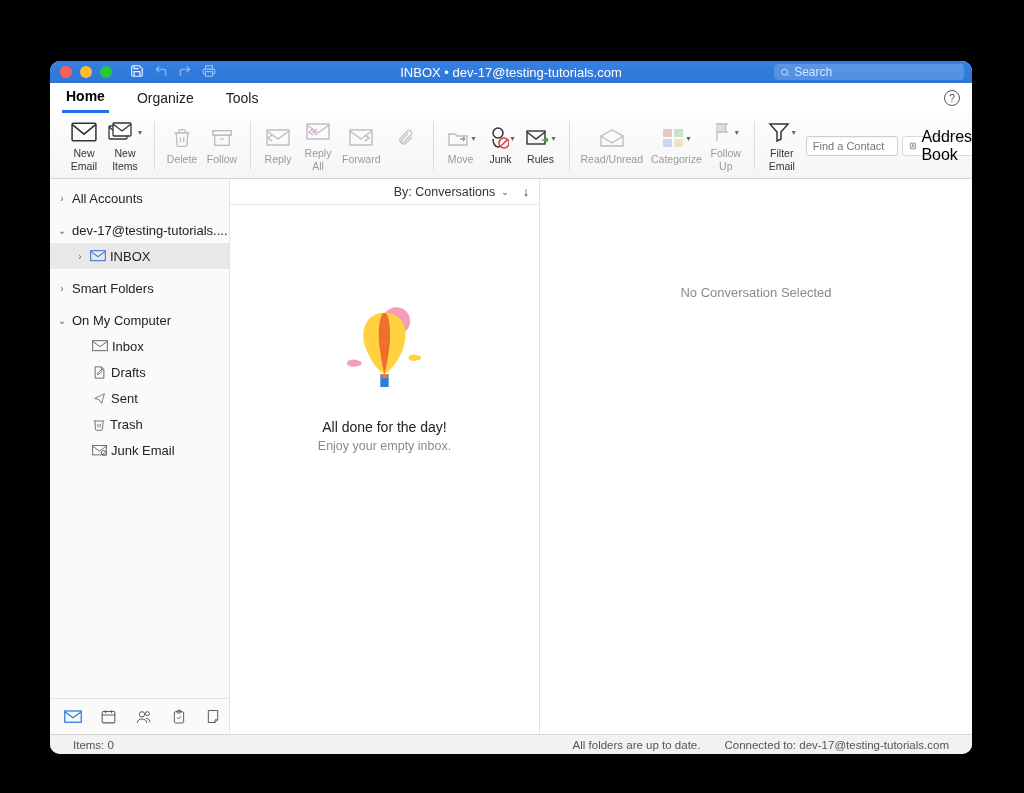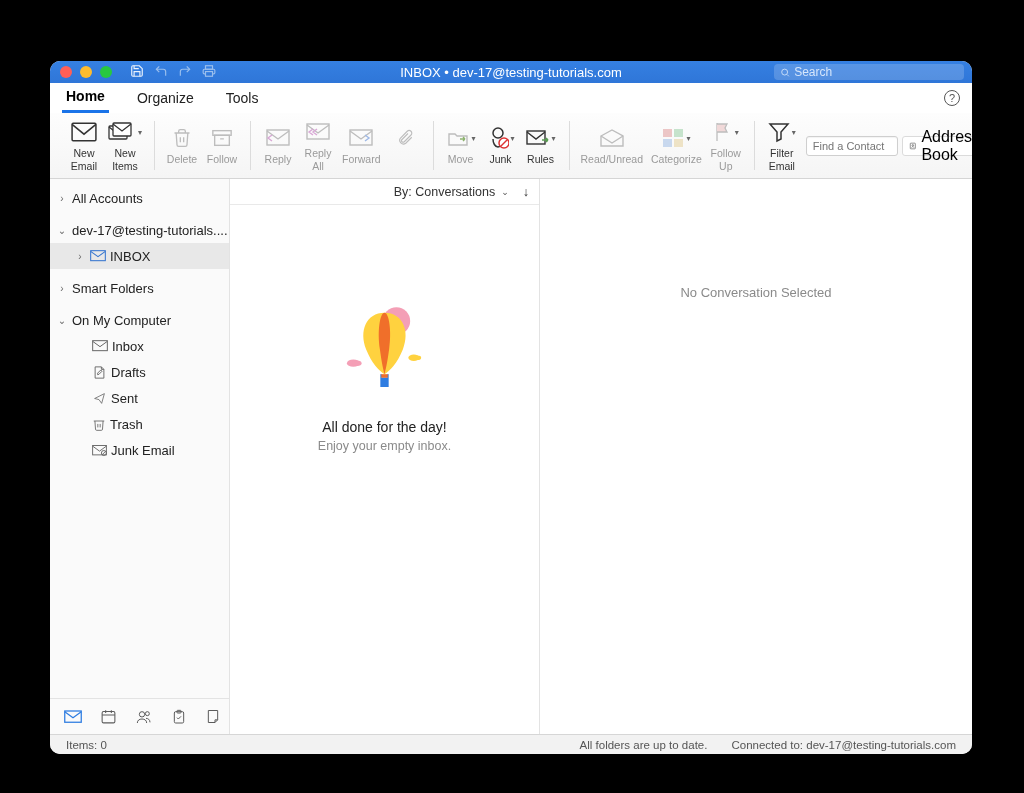--- a/index.html
+++ b/index.html
@@ -52,21 +52,21 @@
   .bottomicons .mailic{color:#2f7de1;}
   
   .listpane{ width:310px; border-right:1px solid #e3e3e3; display:flex; flex-direction:column;}
   .listhead{height:26px;border-bottom:1px solid #e9e9e9;display:flex;align-items:center;justify-content:flex-end;padding-right:10px;font-size:12.5px;color:#333;gap:6px;}
   .listempty{flex:1;display:flex;flex-direction:column;align-items:center;padding-top:94px;}
   .emptytitle{font-size:14px;color:#222;margin-top:10px;}
   .emptysub{font-size:12.5px;color:#8a8a8a;margin-top:4px;}
   
   .reading{flex:1;display:flex;align-items:flex-start;justify-content:center;padding-top:106px;font-size:13px;color:#8a8a8a;}
   
-  .statusbar{height:20px;background:#f2f2f2;border-top:1px solid #d6d6d6;display:flex;align-items:center;font-size:11.5px;color:#555;padding:0 16px;}
+  .statusbar{height:20px;background:#f2f2f2;border-top:1px solid #d6d6d6;display:flex;align-items:center;font-size:11.5px;color:#555;padding:0 23px;}
   .statusbar .right{margin-left:auto;display:flex;gap:24px;}
   .dd{font-size:9px;color:#555;}
   .caret{font-size:8px;color:#666;margin-left:2px;}
 </style>
 </head>
 <body>
 
 <div class="window">
 
   <div class="titlebar">

